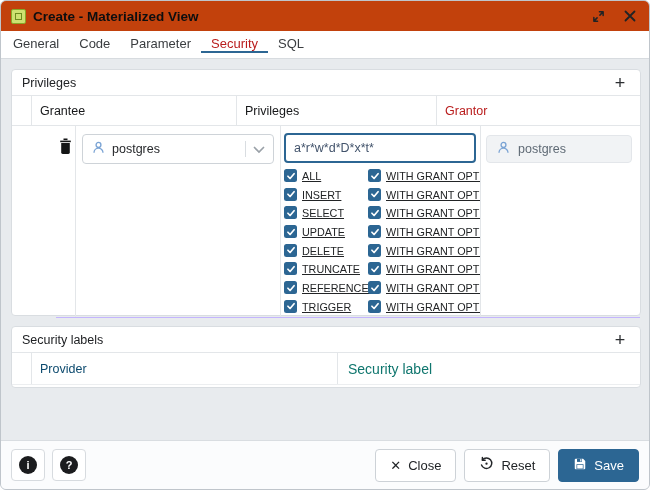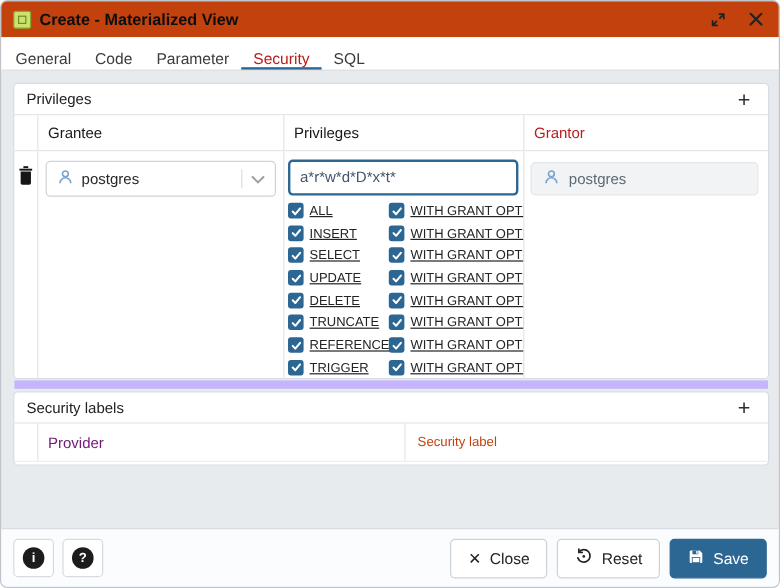--- a/index.html
+++ b/index.html
@@ -13,34 +13,34 @@
 
   
   .titlebar{position:absolute;left:0;top:0;width:100%;height:30px;background:#c2410c;display:flex;align-items:center;padding:0 10px;}
   .mv-icon{width:15px;height:15px;background:#cde171;border:1.5px solid #86a828;border-radius:2px;position:relative;margin-right:7px;flex:none;}
   .mv-icon::after{content:"";position:absolute;left:3px;top:3px;width:5px;height:5px;border:1.5px solid #6d8d1f;}
   .title{font-weight:bold;font-size:13.5px;color:#0d0e0f;}
   .win-btns{margin-left:auto;display:flex;align-items:center;gap:14px;}
   .win-btn{width:18px;height:18px;display:flex;align-items:center;justify-content:center;cursor:pointer;color:#202325;}
 
   
-  .tabbar{position:absolute;left:0;top:30px;width:100%;height:28px;background:#fff;border-bottom:1px solid #d7dbdf;display:flex;align-items:flex-end;padding:0 2px;}
+  .tabbar{position:absolute;left:0;top:30px;width:100%;height:28px;background:#fff;border-bottom:1px solid #d7dbdf;display:flex;align-items:center;padding:0 2px;}
   .tab{padding:0 10px;display:flex;align-items:center;font-size:13px;color:#3a3d40;cursor:pointer;border-bottom:2px solid transparent;}
   .tab.active{color:#b91c1c;border-bottom:2px solid var(--accent);}
 
   
   .panel{position:absolute;background:#fff;border:1px solid #d9dde1;border-radius:4px;}
   .panel-head{height:26px;display:flex;align-items:center;padding:0 10px;border-bottom:1px solid #e3e6e9;}
   .panel-title{font-size:12.5px;color:#202225;}
   .add-btn{margin-left:auto;width:20px;height:20px;display:flex;align-items:center;justify-content:center;font-size:18px;font-weight:300;color:#2b2e31;cursor:pointer;line-height:1;}
 
   .priv-panel{left:10px;top:68px;width:630px;height:247px;}
   .grid{position:absolute;left:0;top:26px;right:0;bottom:3px;display:flex;flex-direction:column;}
   .grid-head{display:flex;height:30px;border-bottom:1px solid #e3e6e9;flex:none;}
-  .grid-body{display:flex;flex:1;border-bottom:7px solid #c4b5fd;}
+  .grid-body{display:flex;flex:1;border-bottom:1px solid #c4b5fd;margin-left:44px;}
   .col-del{width:20px;flex:none;border-right:1px solid #e3e6e9;}
   .col-a{width:205px;flex:none;border-right:1px solid #e3e6e9;padding:0 8px;display:flex;align-items:center;font-size:12.5px;color:#17181a;}
   .col-b{width:200px;flex:none;border-right:1px solid #e3e6e9;padding:0 8px;display:flex;align-items:center;font-size:12.5px;color:#17181a;}
   .col-c{flex:1;padding:0 8px;display:flex;align-items:center;font-size:12.5px;color:#b91c1c;}
 
   .cell-del{width:20px;flex:none;border-right:1px solid #e3e6e9;padding-top:12px;display:flex;justify-content:center;}
   .cell-grantee{width:205px;flex:none;border-right:1px solid #e3e6e9;padding:8px 6px 0 6px;}
   .cell-priv{width:200px;flex:none;border-right:1px solid #e3e6e9;padding:7px 4px 0 3px;overflow:hidden;}
   .cell-grantor{flex:1;padding:9px 8px 0 5px;}
 
@@ -60,22 +60,22 @@
   .cbx-label{position:absolute;top:3px;font-size:10.8px;color:#222426;white-space:nowrap;text-decoration:underline;}
   .priv-label{left:18px;}
   .grant-cbx{left:84px;}
   .grant-label{left:102px;}
 
   .grantor-field{height:28px;background:#f1f3f5;border:1px solid #e3e6ea;border-radius:4px;display:flex;align-items:center;padding:0 9px;}
   .grantor-field .dd-label{margin-left:7px;font-size:12.5px;color:#5f6a75;}
 
   .sec-panel{left:10px;top:325px;width:630px;height:62px;}
   .sec-grid-head{display:flex;height:32px;border-bottom:1px solid #eceef0;}
-  .sec-col-provider{width:306px;flex:none;border-right:1px solid #e3e6e9;padding:0 8px;display:flex;align-items:center;font-size:12.5px;color:#701a75;}
-  .sec-col-label{flex:1;padding:0 10px;display:flex;align-items:center;font-size:11px;color:#c2410c;}
+  .sec-col-provider{width:306px;flex:none;border-right:1px solid #e3e6e9;padding:0 8px;display:flex;align-items:center;font-size:12.5px;color:#0c4a6e;}
+  .sec-col-label{flex:1;padding:0 10px;display:flex;align-items:center;font-size:14px;color:#0f766e;}
 
   
   .footer{position:absolute;left:0;bottom:0;width:100%;height:49px;background:#fbfcfd;border-top:1px solid #d9dde1;display:flex;align-items:center;padding:0 10px;}
   .icon-btn{width:34px;height:32px;background:#fff;border:1px solid #d7dbdf;border-radius:4px;display:flex;align-items:center;justify-content:center;cursor:pointer;margin-right:7px;}
   .circle-glyph{width:18px;height:18px;border-radius:50%;background:#1b1c1e;color:#fff;font-size:11px;font-weight:bold;display:flex;align-items:center;justify-content:center;}
   .footer-right{margin-left:auto;display:flex;align-items:center;gap:8px;}
   .btn{height:33px;border-radius:4px;display:flex;align-items:center;justify-content:center;gap:7px;font-size:13px;cursor:pointer;padding:0 14px;}
   .btn-light{background:#fff;border:1px solid #cdd2d7;color:#212427;}
   .btn-primary{background:var(--accent);border:1px solid var(--accent);color:#fff;}
   .x-glyph{font-size:13px;line-height:1;}

